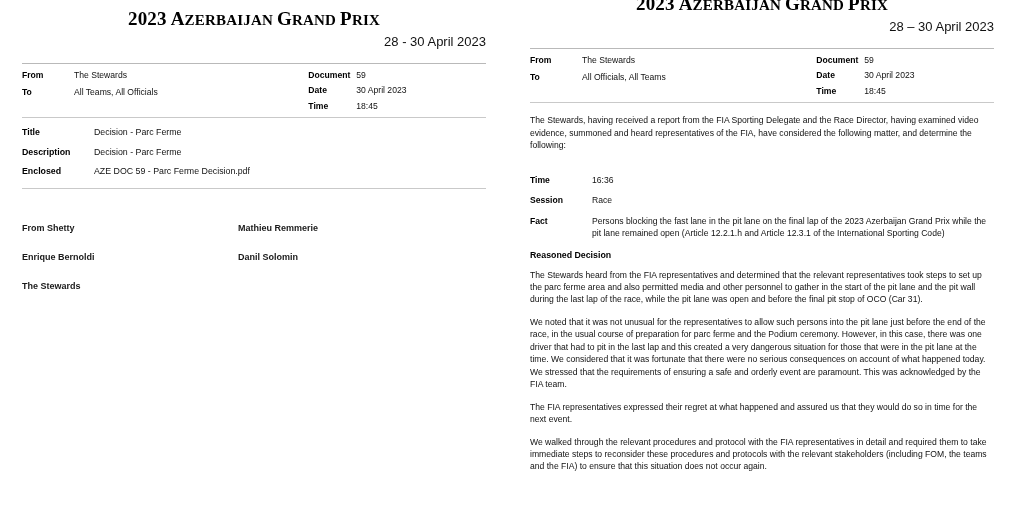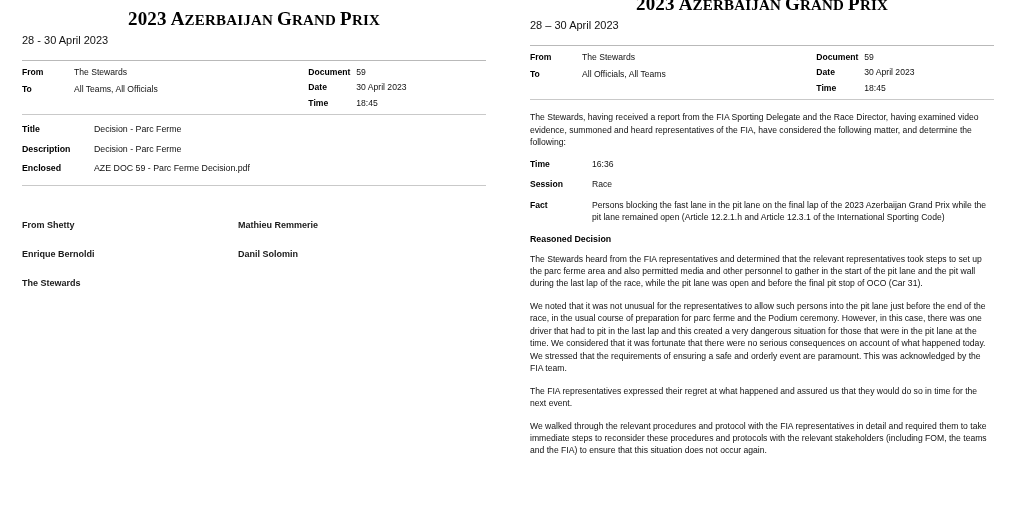--- a/index.html
+++ b/index.html
@@ -40,22 +40,22 @@
     font-size: 19px;
     letter-spacing: 0.2px;
     margin: 0;
     padding-top: 8px;
     color: #000;
   }
   .doc-title .small-caps {
     font-size: 15px;
   }
   .doc-subtitle {
-    text-align: left;
-    font-size: 11px;
+    text-align: right;
+    font-size: 13px;
     margin: 4px 0 0 0;
     color: #111;
   }
   .page-right .doc-title {
     padding-top: 0;
     margin-top: -7px;
   }
   
   .rule {
     border: none;
@@ -121,21 +121,21 @@
   
   .body-para {
     font-size: 8.6px;
     line-height: 1.45;
     color: #111;
     margin: 0 0 10px 0;
     text-align: left;
   }
   .intro {
     padding-top: 11px;
-    margin-bottom: 9px;
+    margin-bottom: 22px;
   }
   .detail-row {
     display: flex;
     font-size: 8.6px;
     line-height: 1.45;
     margin-bottom: 8px;
   }
   .detail-label {
     font-weight: bold;
     width: 62px;

